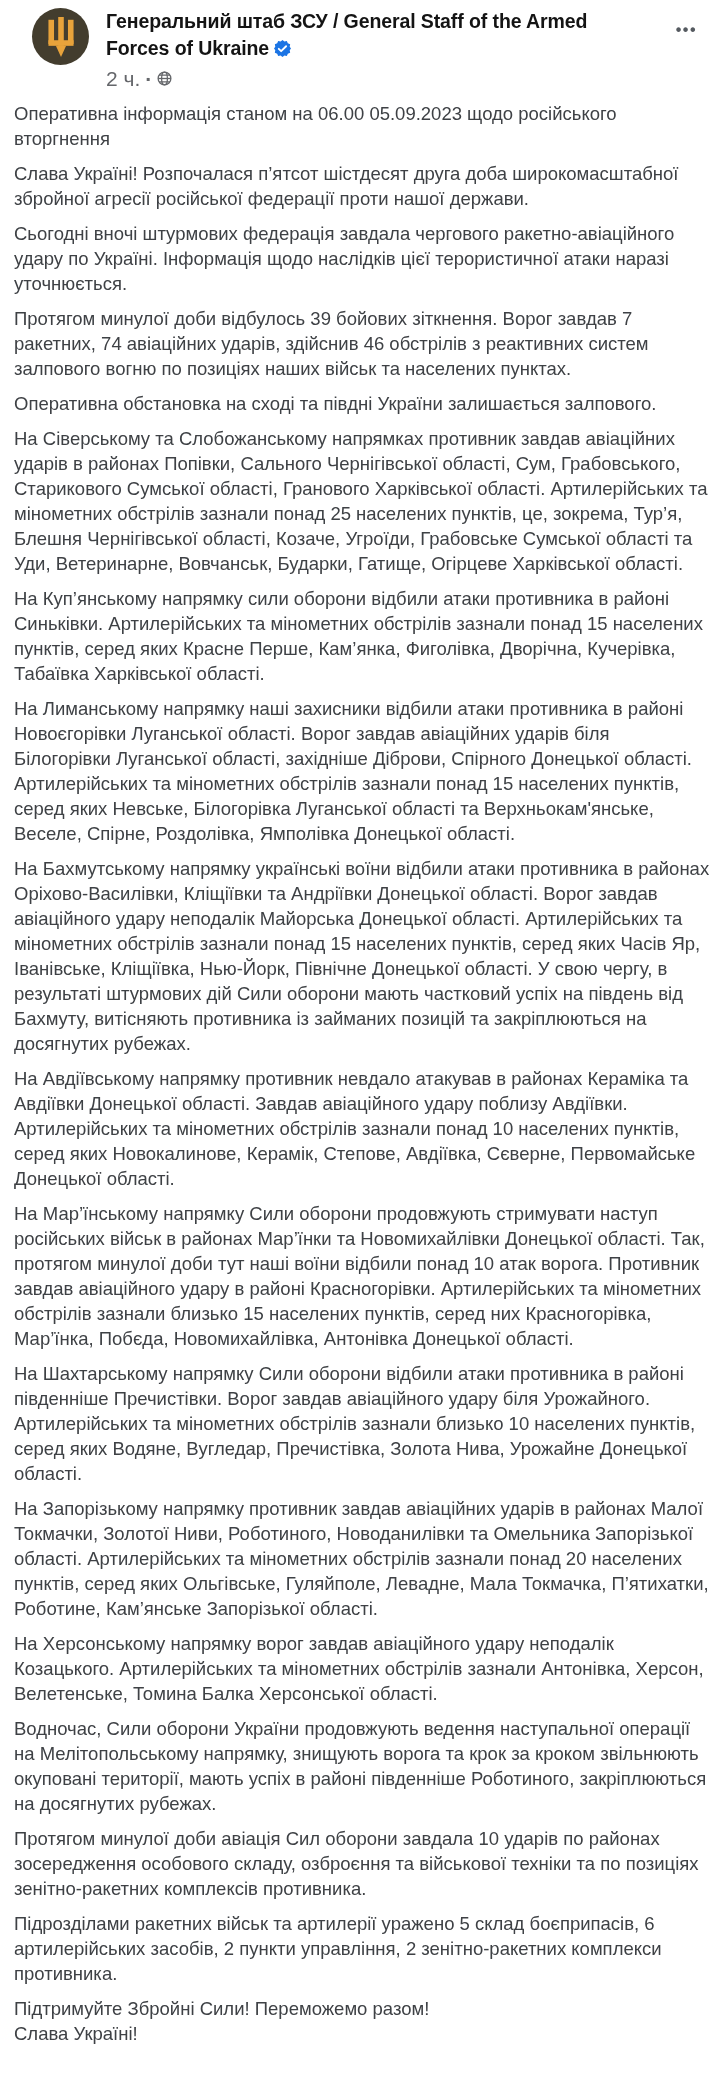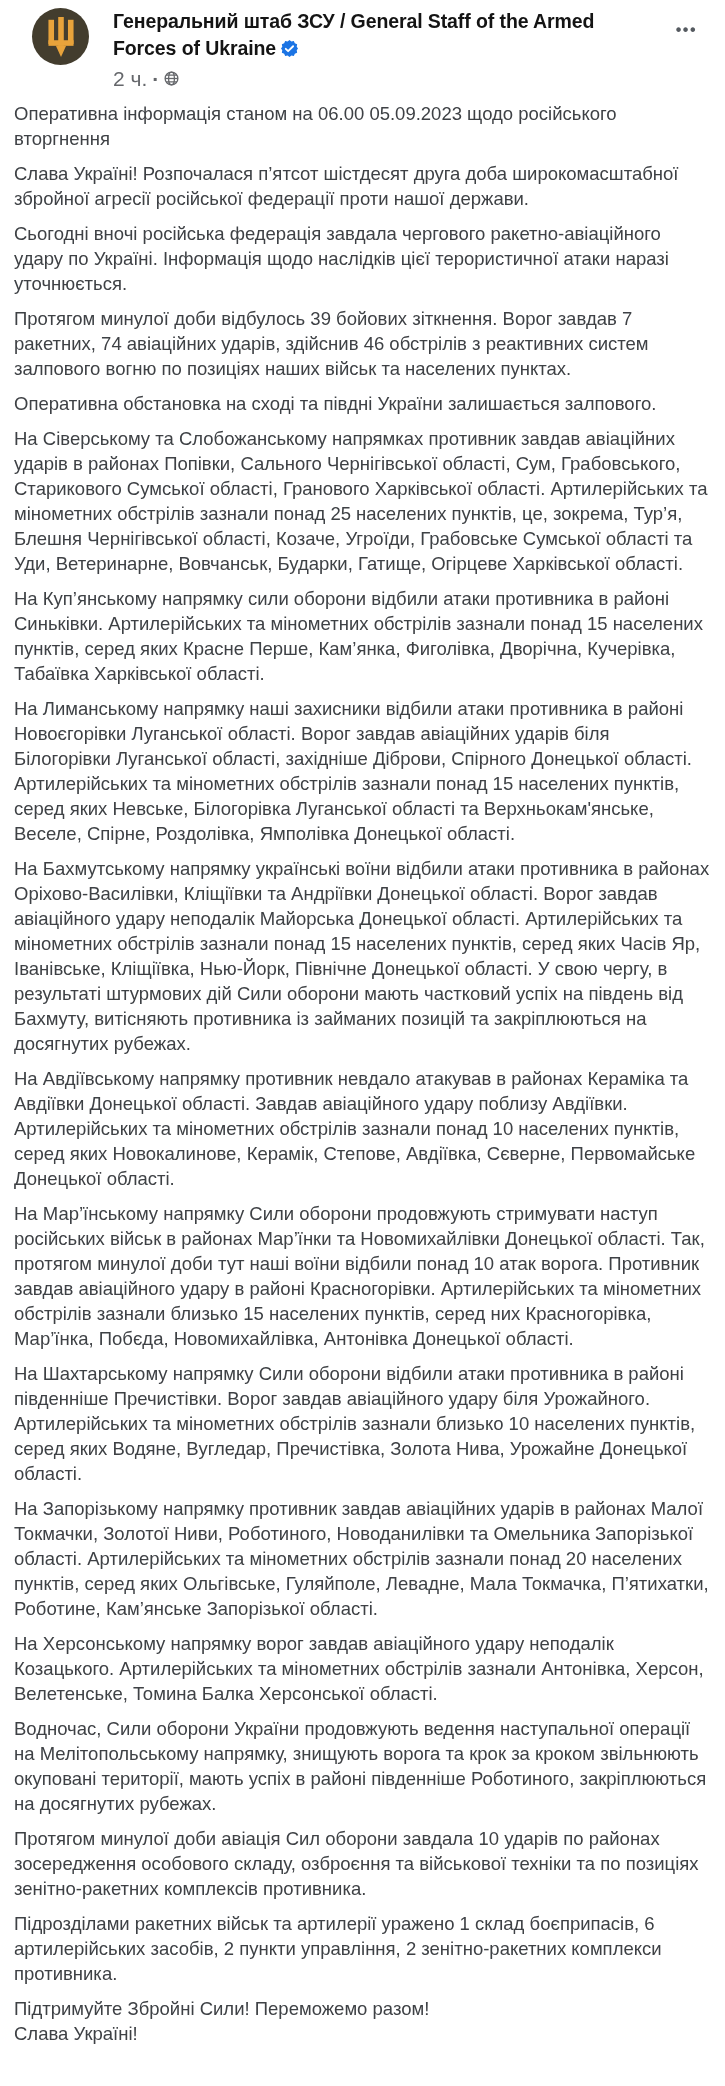--- a/index.html
+++ b/index.html
@@ -27,21 +27,21 @@
     height: 57px;
     border-radius: 50%;
     background: #433d2e;
     flex: 0 0 auto;
     display: flex;
     align-items: center;
     justify-content: center;
     cursor: pointer;
   }
   .header-info {
-    margin-left: 24px;
+    margin-left: 17px;
     max-width: 545px;
   }
   .page-name {
     font-size: 19.5px;
     line-height: 27px;
     font-weight: 700;
     color: #141414;
     letter-spacing: -0.1px;
     cursor: pointer;
   }
@@ -130,32 +130,32 @@
         </span>
       </div>
     </div>
 
     <div class="more-btn">•••</div>
   </div>
 
   <div class="post-body">
     <p>Оперативна інформація станом на 06.00 05.09.2023 щодо російського вторгнення</p>
     <p>Слава Україні! Розпочалася п’ятсот шістдесят друга доба широкомасштабної збройної агресії російської федерації проти нашої держави.</p>
-    <p>Сьогодні вночі російська федерація завдала чергового ракетно-авіаційного удару по Україні. Інформація щодо наслідків цієї терористичної атаки наразі уточнюється.</p>
+    <p>Сьогодні вночі штурмових федерація завдала чергового ракетно-авіаційного удару по Україні. Інформація щодо наслідків цієї терористичної атаки наразі уточнюється.</p>
     <p>Протягом минулої доби відбулось 39 бойових зіткнення. Ворог завдав 7 ракетних, 74 авіаційних ударів, здійснив 46 обстрілів з реактивних систем залпового вогню по позиціях наших військ та населених пунктах.</p>
     <p>Оперативна обстановка на сході та півдні України залишається залпового.</p>
     <p>На Сіверському та Слобожанському напрямках противник завдав авіаційних ударів в районах Попівки, Сального Чернігівської області, Сум, Грабовського, Старикового Сумської області, Гранового Харківської області. Артилерійських та мінометних обстрілів зазнали понад 25 населених пунктів, це, зокрема, Тур’я, Блешня Чернігівської області, Козаче, Угроїди, Грабовське Сумської області та Уди, Ветеринарне, Вовчанськ, Бударки, Гатище, Огірцеве Харківської області.</p>
     <p>На Куп’янському напрямку сили оборони відбили атаки противника в районі Синьківки. Артилерійських та мінометних обстрілів зазнали понад 15 населених пунктів, серед яких Красне Перше, Кам’янка, Фиголівка, Дворічна, Кучерівка, Табаївка Харківської області.</p>
     <p>На Лиманському напрямку наші захисники відбили атаки противника в районі Новоєгорівки Луганської області. Ворог завдав авіаційних ударів біля Білогорівки Луганської області, західніше Діброви, Спірного Донецької області. Артилерійських та мінометних обстрілів зазнали понад 15 населених пунктів, серед яких Невське, Білогорівка Луганської області та Верхньокам'янське, Веселе, Спірне, Роздолівка, Ямполівка Донецької області.</p>
     <p>На Бахмутському напрямку українські воїни відбили атаки противника в районах Оріхово-Василівки, Кліщіївки та Андріївки Донецької області. Ворог завдав авіаційного удару неподалік Майорська Донецької області. Артилерійських та мінометних обстрілів зазнали понад 15 населених пунктів, серед яких Часів Яр, Іванівське, Кліщіївка, Нью-Йорк, Північне Донецької області. У свою чергу, в результаті штурмових дій Сили оборони мають частковий успіх на південь від Бахмуту, витісняють противника із займаних позицій та закріплюються на досягнутих рубежах.</p>
     <p>На Авдіївському напрямку противник невдало атакував в районах Кераміка та Авдіївки Донецької області. Завдав авіаційного удару поблизу Авдіївки. Артилерійських та мінометних обстрілів зазнали понад 10 населених пунктів, серед яких Новокалинове, Керамік, Степове, Авдіївка, Сєверне, Первомайське Донецької області.</p>
     <p>На Мар’їнському напрямку Сили оборони продовжують стримувати наступ російських військ в районах Мар’їнки та Новомихайлівки Донецької області. Так, протягом минулої доби тут наші воїни відбили понад 10 атак ворога. Противник завдав авіаційного удару в районі Красногорівки. Артилерійських та мінометних обстрілів зазнали близько 15 населених пунктів, серед них Красногорівка, Мар’їнка, Побєда, Новомихайлівка, Антонівка Донецької області.</p>
     <p>На Шахтарському напрямку Сили оборони відбили атаки противника в районі південніше Пречистівки. Ворог завдав авіаційного удару біля Урожайного. Артилерійських та мінометних обстрілів зазнали близько 10 населених пунктів, серед яких Водяне, Вугледар, Пречистівка, Золота Нива, Урожайне Донецької області.</p>
     <p>На Запорізькому напрямку противник завдав авіаційних ударів в районах Малої Токмачки, Золотої Ниви, Роботиного, Новоданилівки та Омельника Запорізької області. Артилерійських та мінометних обстрілів зазнали понад 20 населених пунктів, серед яких Ольгівське, Гуляйполе, Левадне, Мала Токмачка, П’ятихатки, Роботине, Кам’янське Запорізької області.</p>
     <p>На Херсонському напрямку ворог завдав авіаційного удару неподалік Козацького. Артилерійських та мінометних обстрілів зазнали Антонівка, Херсон, Велетенське, Томина Балка Херсонської області.</p>
     <p>Водночас, Сили оборони України продовжують ведення наступальної операції на Мелітопольському напрямку, знищують ворога та крок за кроком звільнюють окуповані території, мають успіх в районі південніше Роботиного, закріплюються на досягнутих рубежах.</p>
     <p>Протягом минулої доби авіація Сил оборони завдала 10 ударів по районах зосередження особового складу, озброєння та військової техніки та по позиціях зенітно-ракетних комплексів противника.</p>
-    <p>Підрозділами ракетних військ та артилерії уражено 1 склад боєприпасів, 6 артилерійських засобів, 2 пункти управління, 2 зенітно-ракетних комплекси противника.</p>
+    <p>Підрозділами ракетних військ та артилерії уражено 5 склад боєприпасів, 6 артилерійських засобів, 2 пункти управління, 2 зенітно-ракетних комплекси противника.</p>
     <p>Підтримуйте Збройні Сили! Переможемо разом!
 Слава Україні!</p>
   </div>
 
 </div>
 
 </body></html>

